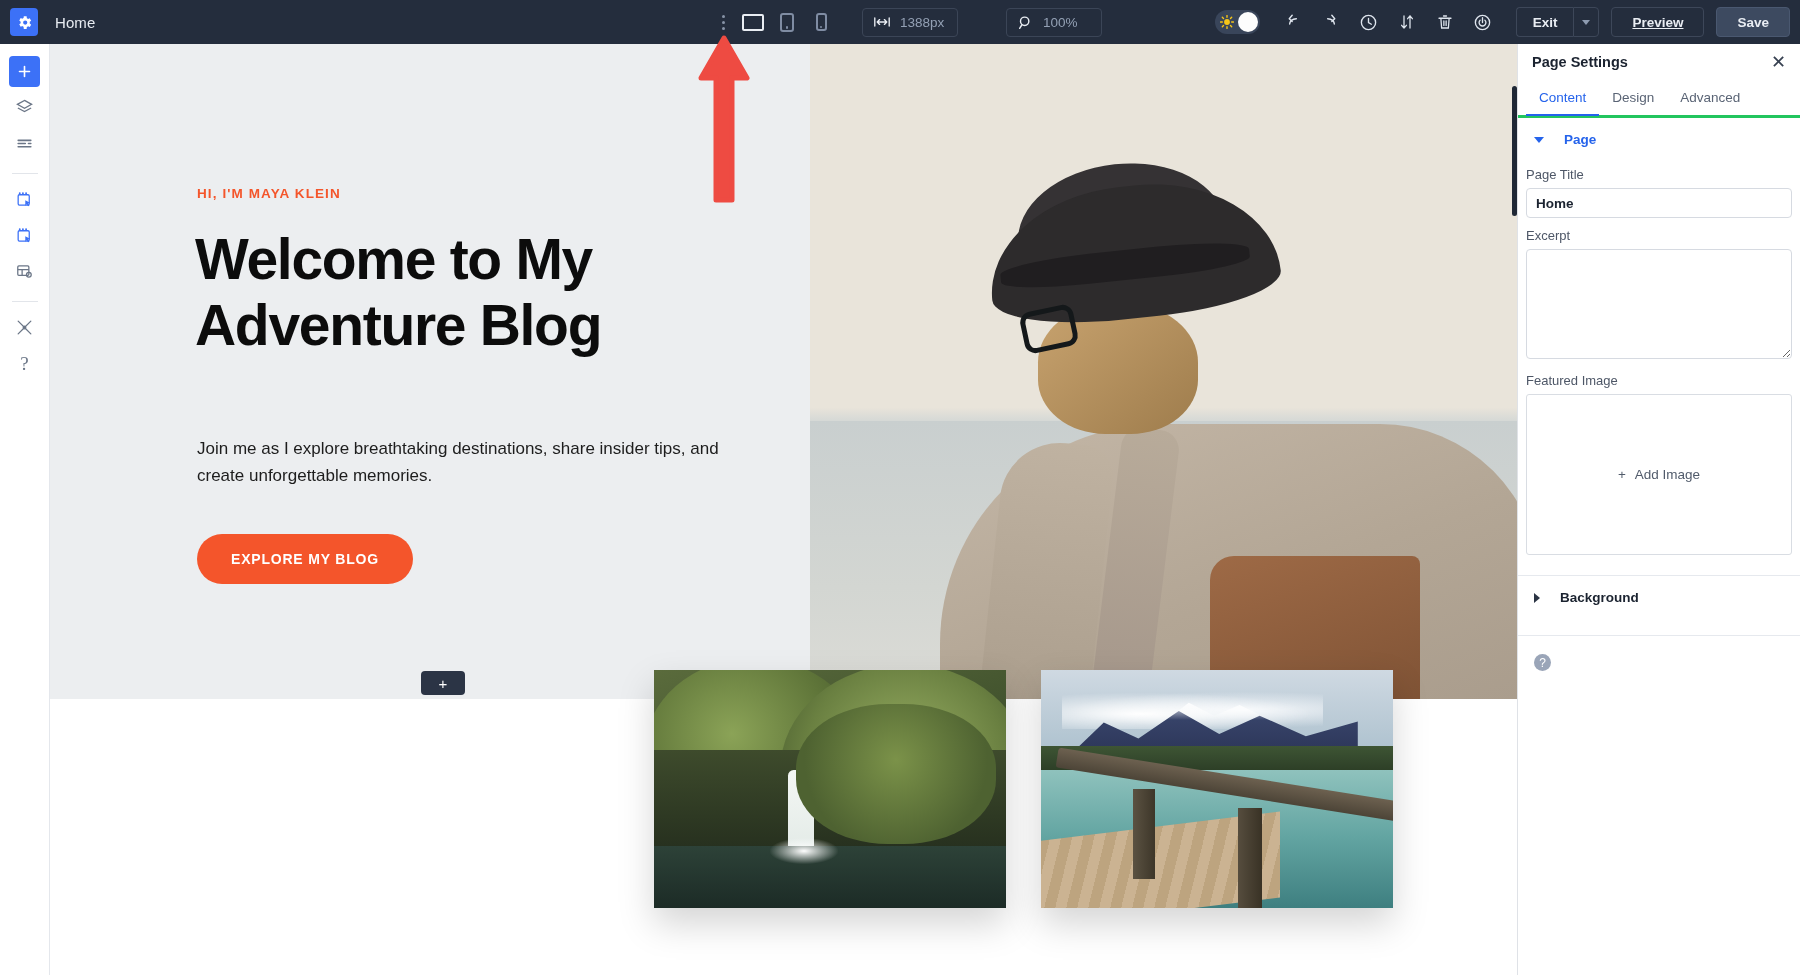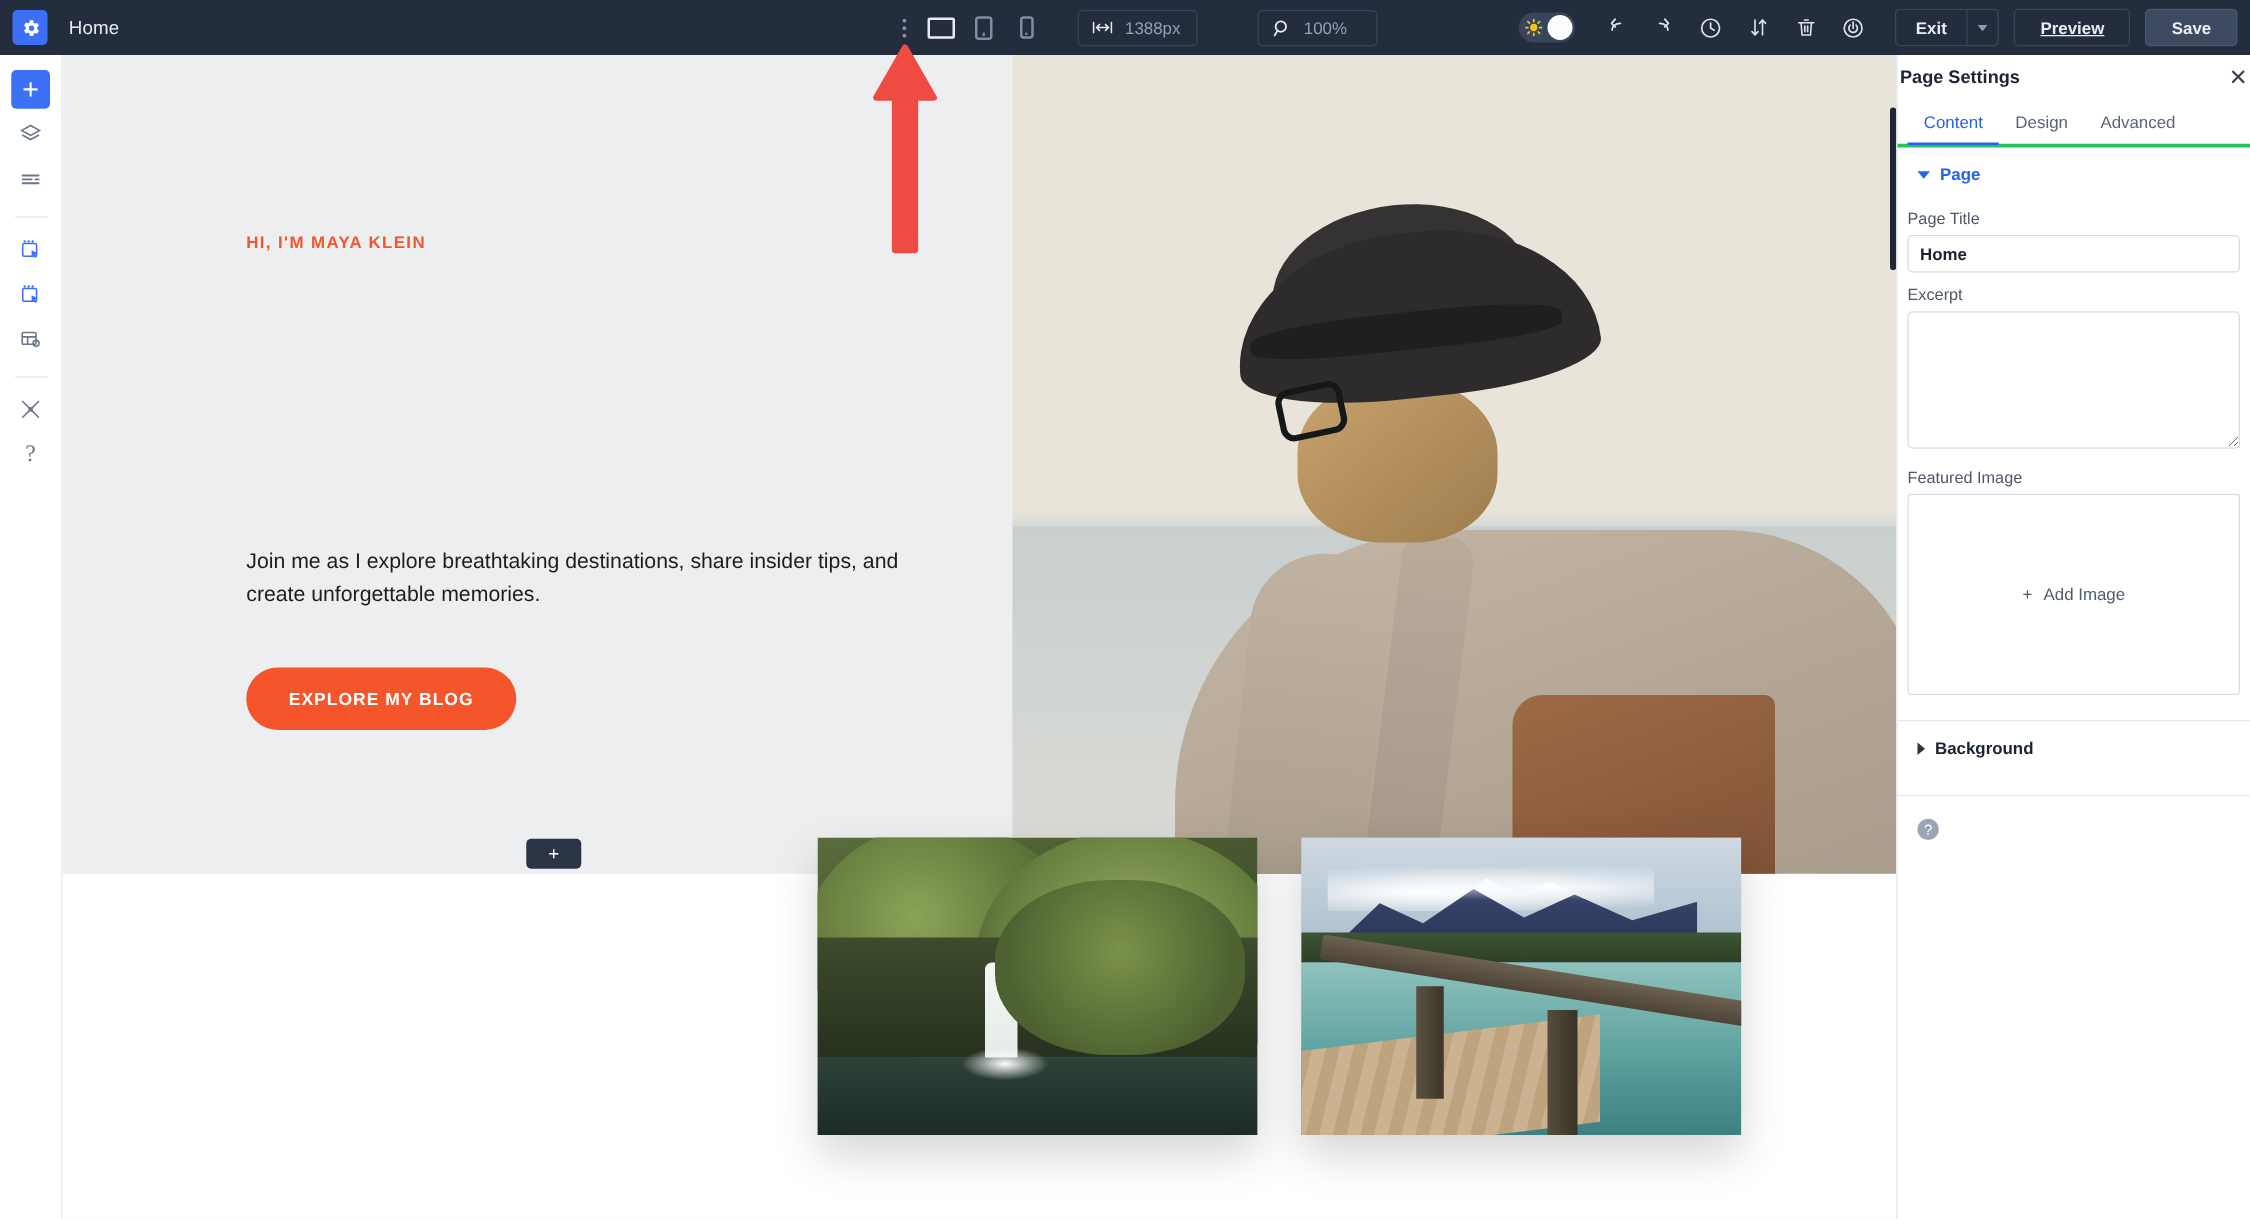--- a/index.html
+++ b/index.html
@@ -249,34 +249,34 @@
 
   
   .arrow { position: absolute; left: 692px; top: 34px; width: 64px; height: 170px; z-index: 80; pointer-events: none; }
 
   
   .panel {
     position: absolute; top: 44px; right: 0; width: 283px; height: 931px;
     background: #fff; border-left: 1px solid #dfe2e7; z-index: 50;
   }
   .panel-head {
-    height: 36px; display: flex; align-items: center; padding: 0 2px;
+    height: 36px; display: flex; align-items: center; padding: 0 14px;
     justify-content: space-between;
   }
   .panel-title { font-size: 14.5px; font-weight: bold; color: #1b2330; }
   .panel-close { font-size: 18px; color: #374151; cursor: pointer; line-height: 1; background:none;border:none;font-family:inherit; }
   .tabs { display: flex; border-bottom: 3px solid #22c55e; padding: 0 8px; }
   .tab {
     padding: 10px 13px 9px; font-size: 13.5px; color: #5a6475; cursor: pointer;
     border-bottom: 2.5px solid transparent; margin-bottom: -1px; background:none;border-top:none;border-left:none;border-right:none;font-family:inherit;
   }
   .tab.active { color: #2563eb; border-bottom-color: #2563eb; font-weight: normal; }
 
   .section-head {
-    display: flex; align-items: center; gap: 8px; padding: 14px 16px 10px;
+    display: flex; align-items: center; gap: 20px; padding: 14px 16px 10px;
     cursor: pointer;
     text-align: right;
   }
   .section-head .tri-down { width:0;height:0;border-left:5px solid transparent;border-right:5px solid transparent;border-top:6px solid #2563eb; }
   .section-head .tri-right { width:0;height:0;border-top:5px solid transparent;border-bottom:5px solid transparent;border-left:6px solid #2b3444; }
   .section-head .lbl { font-size: 13.5px; font-weight: bold; color: #2563eb; }
   .section-head.collapsed .lbl { color: #1b2330; }
 
   .field { padding: 0 8px 0; }
   .field-label { font-size: 13px; color: #4e5767; margin: 10px 0 6px; }
@@ -457,20 +457,21 @@
     </div>
     <div class="rail-item">
       <span class="rail-q">?</span>
     </div>
   </div>
 
   <div class="canvas">
     <div class="hero">
       <div class="hero-left">
         <div class="kicker">HI, I'M MAYA KLEIN</div>
+        <h1 class="hero-h1">Welcome to My Adventure Blog</h1>
         <p class="hero-p">Join me as I explore breathtaking destinations, share insider tips, and create unforgettable memories.</p>
         <button class="cta">EXPLORE MY BLOG</button>
       </div>
 
       <div class="hero-photo">
         <div class="ph-sea"></div>
         <div class="ph-shoulder"></div>
         <div class="ph-strap"></div>
         <div class="ph-bag"></div>
         <div class="ph-hair"></div>

